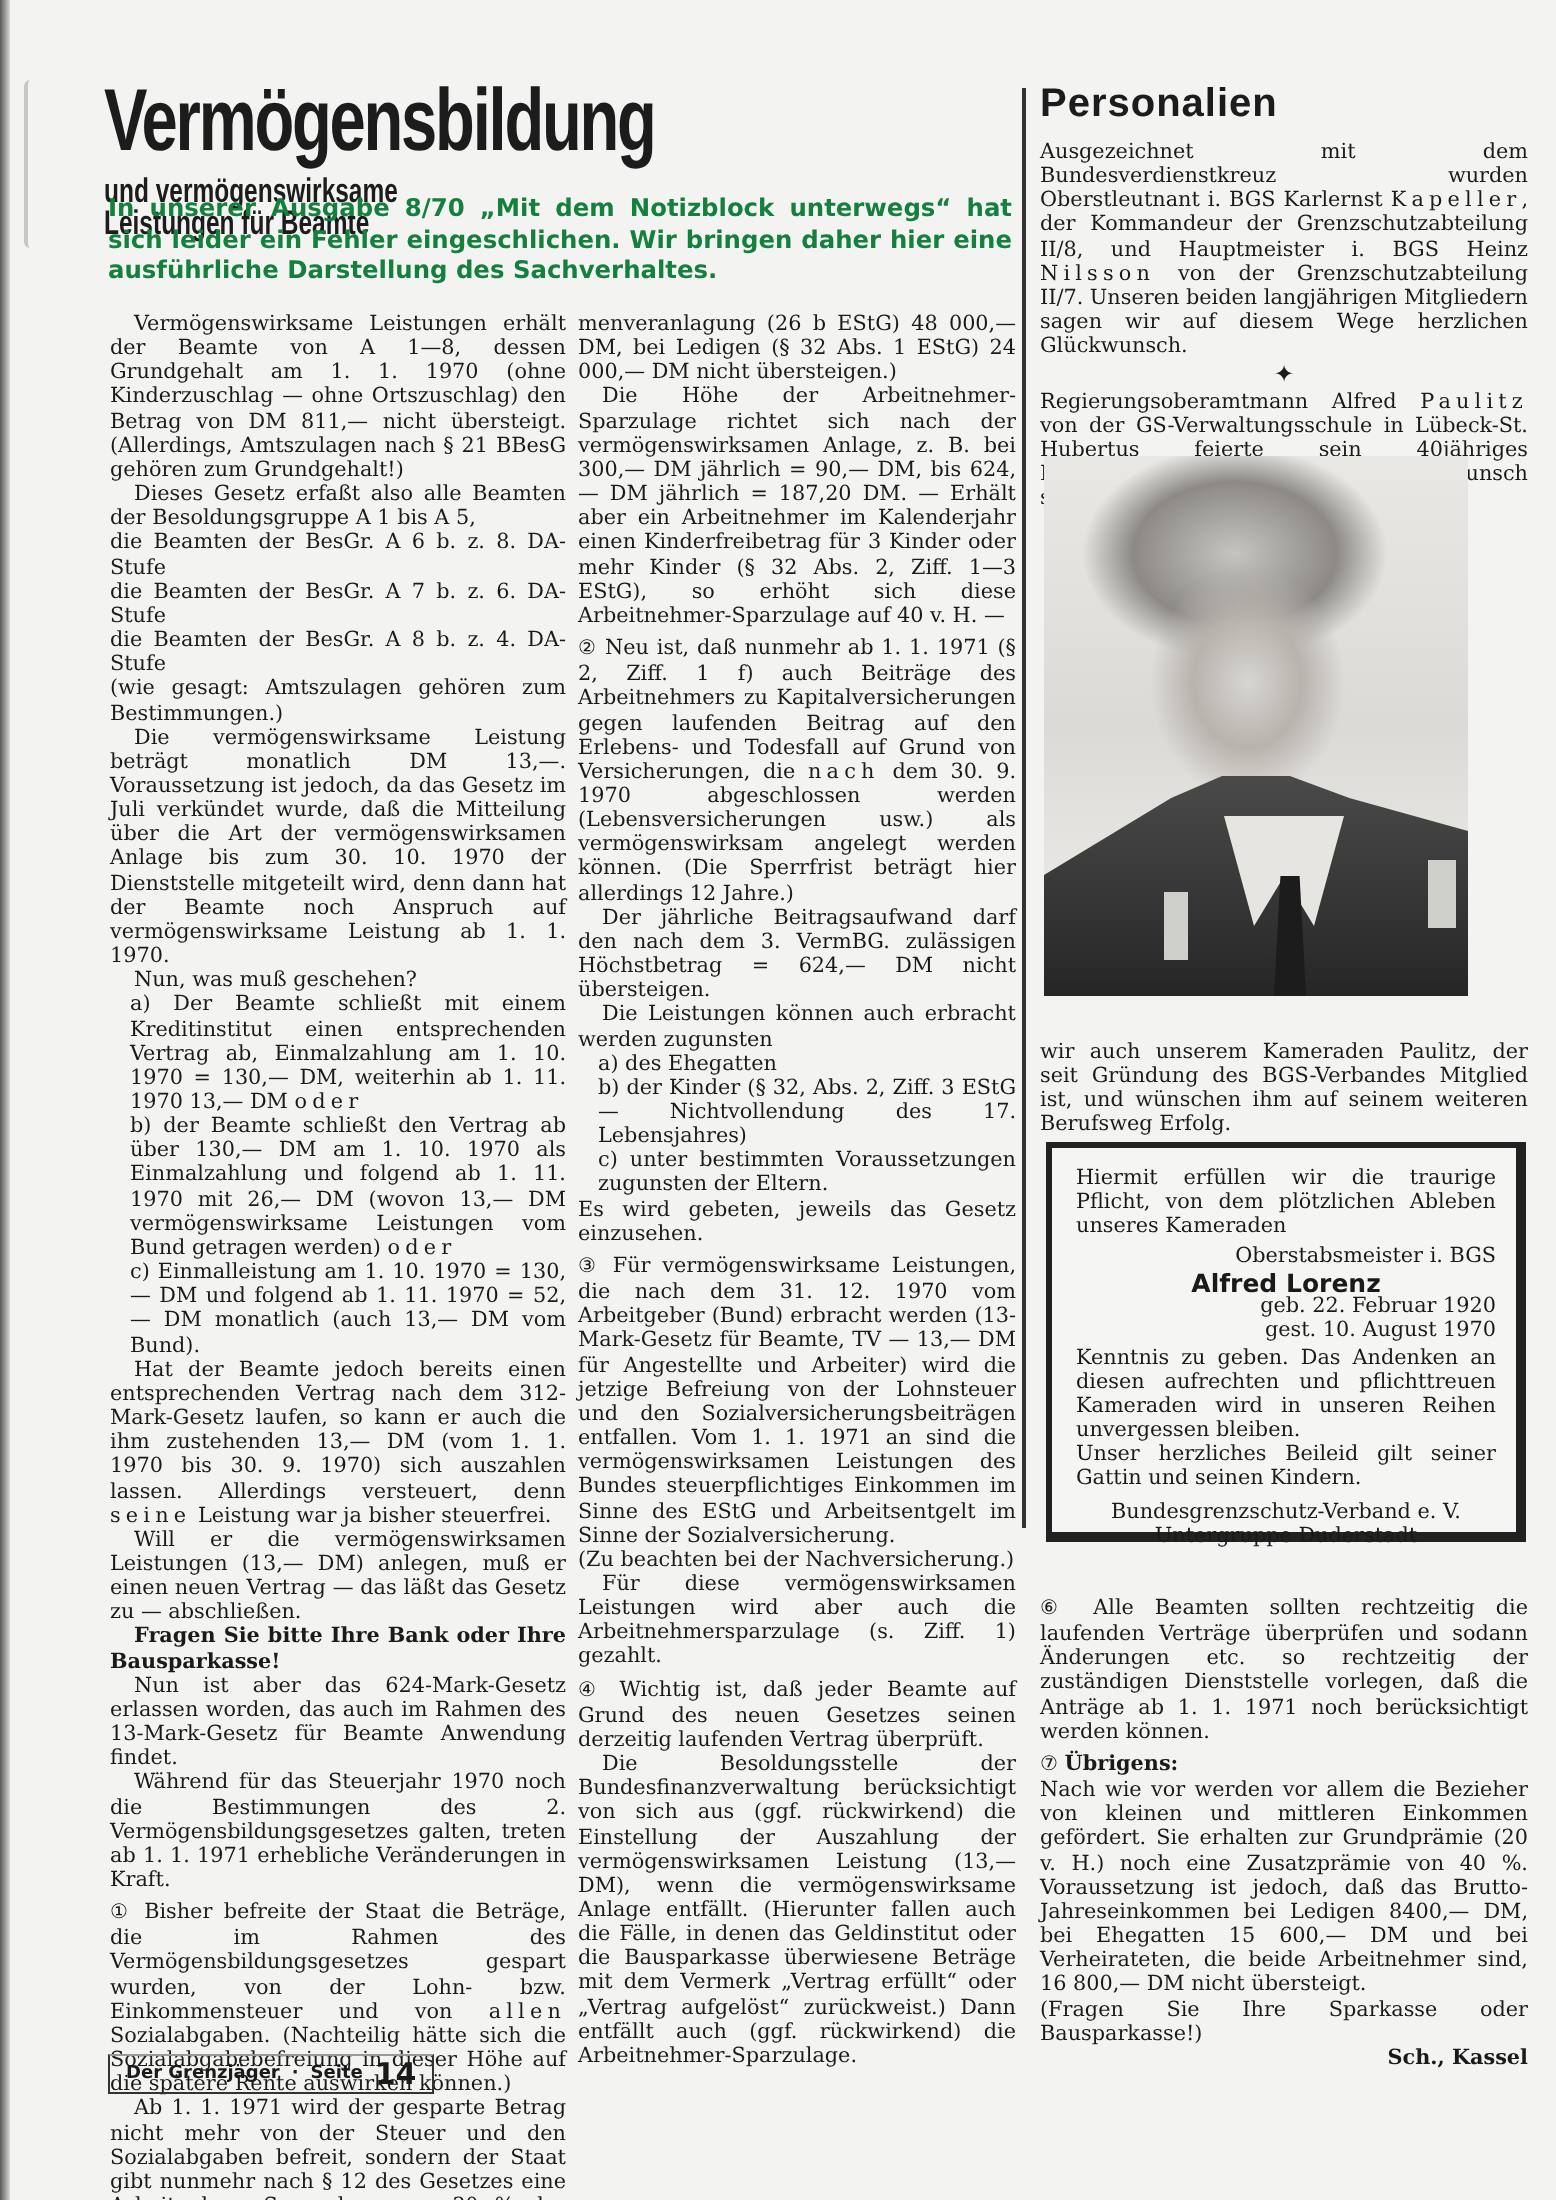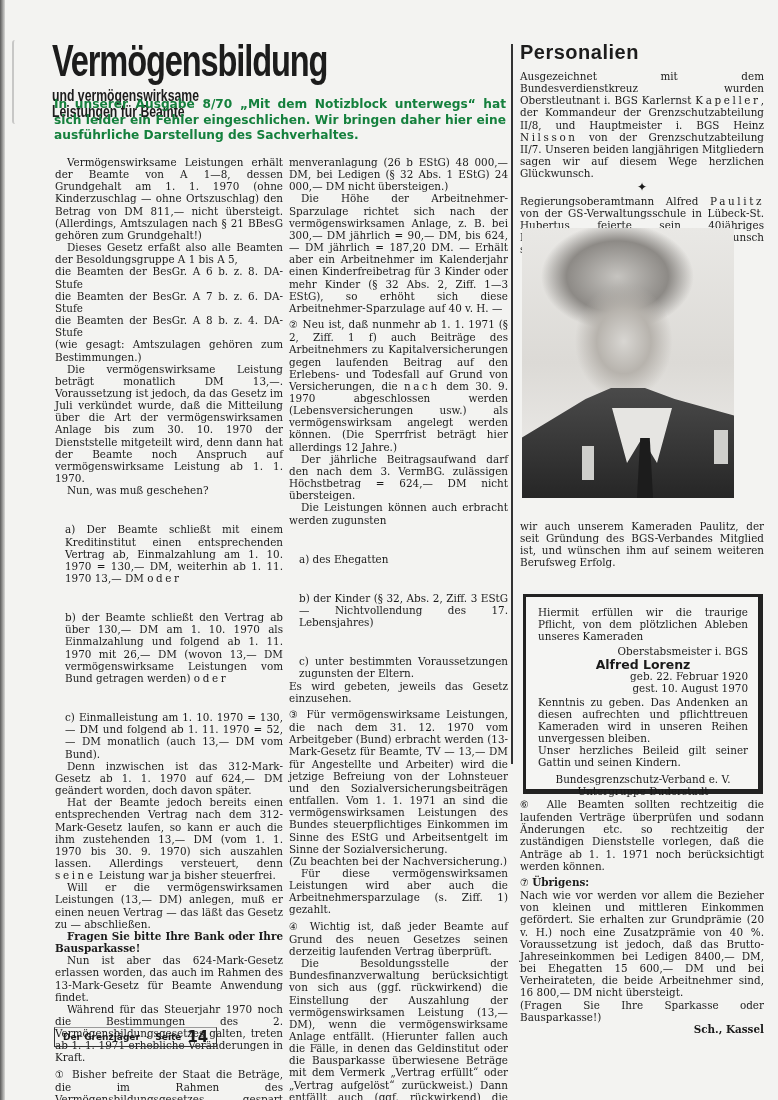--- a/index.html
+++ b/index.html
@@ -26,21 +26,21 @@
   .lead {
     position:absolute; left:54px; top:97px; width:452px;
     font-family:"DejaVu Sans", sans-serif; font-weight:bold; font-size:12.2px; line-height:15.5px;
     text-align:justify; color:#15803d;
   }
 
   .col { position:absolute; font-size:10.4px; line-height:12.15px; text-align:justify; hyphens:manual; }
   .col p { margin:0; text-indent:12px; }
   .col p.ni { text-indent:0; }
   .col p.gap { margin-top:4px; }
-  .col .list { padding-left:10px; text-indent:-10px;margin-top:27px; }
+  .col .list { padding-left:10px; text-indent:-10px; }
   .sp { letter-spacing:2.6px; }
   .num { font-family:"DejaVu Sans", sans-serif; font-size:10px; }
   b { font-weight:bold; }
 
   #col1 { left:55px; top:156px; width:228px; }
   #col2 { left:289px; top:156px; width:219px; }
 
   .vrule { position:absolute; left:511px; top:44px; width:1.5px; height:720px; background:#333; }
 
   .pers-title {
@@ -66,21 +66,21 @@
     position:absolute; left:90px; bottom:35px; width:60px; height:55px; background:#e6e5e2;
     clip-path:polygon(0 0, 100% 0, 75% 100%, 50% 55%, 25% 100%);
   }
   .photo .tie { position:absolute; left:115px; bottom:0; width:16px; height:60px; background:#1c1c1c; clip-path:polygon(20% 0,80% 0,100% 100%,0 100%); }
   .photo .tab-l { position:absolute; left:60px; bottom:18px; width:12px; height:34px; background:#cfcfcc; }
   .photo .tab-r { position:absolute; right:6px; bottom:34px; width:14px; height:34px; background:#cfcfcc; }
 
   #col3b { left:520px; top:520px; width:244px; }
 
   .obit {
-    position:absolute; left:523px; top:594px; width:210px; height:176px;
+    position:absolute; left:523px; top:571px; width:210px; height:176px;
     border:3px solid #222; border-right-width:5px; border-bottom-width:5px; padding:10px 10px 6px 12px;
     font-size:10.4px; line-height:11.9px; background:#f5f5f3;
   }
   .obit p { margin:0; }
   .obit .center { text-align:right; }
   .obit .name { font-family:"DejaVu Sans", sans-serif; font-weight:bold; font-size:12.5px; line-height:13px; text-align:center; }
   .obit .just { text-align:justify; }
   .obit .sig { font-weight:normal; text-align:center; margin-top:5px; }
 
   #col4 { left:520px; top:798px; width:244px; }
@@ -110,21 +110,20 @@
   <p>Dieses Gesetz erfaßt also alle Beamten der Besoldungsgruppe A 1 bis A 5,</p>
   <p class="ni">die Beamten der BesGr. A 6 b. z. 8. DA-Stufe</p>
   <p class="ni">die Beamten der BesGr. A 7 b. z. 6. DA-Stufe</p>
   <p class="ni">die Beamten der BesGr. A 8 b. z. 4. DA-Stufe</p>
   <p class="ni">(wie gesagt: Amtszulagen gehören zum Bestimmungen.)</p>
   <p>Die vermögenswirksame Leistung beträgt monatlich DM 13,—. Voraussetzung ist jedoch, da das Gesetz im Juli verkündet wurde, daß die Mitteilung über die Art der vermögenswirksamen Anlage bis zum 30. 10. 1970 der Dienststelle mitgeteilt wird, denn dann hat der Beamte noch Anspruch auf vermögenswirksame Leistung ab 1. 1. 1970.</p>
   <p>Nun, was muß geschehen?</p>
   <p class="ni list"><span>a) Der Beamte schließt mit einem Kreditinstitut einen entsprechenden Vertrag ab, Einmalzahlung am 1. 10. 1970 = 130,— DM, weiterhin ab 1. 11. 1970 13,— DM</span> <span class="sp">oder</span></p>
   <p class="ni list"><span>b) der Beamte schließt den Vertrag ab über 130,— DM am 1. 10. 1970 als Einmalzahlung und folgend ab 1. 11. 1970 mit 26,— DM (wovon 13,— DM vermögenswirksame Leistungen vom Bund getragen werden)</span> <span class="sp">oder</span></p>
   <p class="ni list">c) Einmalleistung am 1. 10. 1970 = 130,— DM und folgend ab 1. 11. 1970 = 52,— DM monatlich (auch 13,— DM vom Bund).</p>
-  <p>Denn inzwischen ist das 312-Mark-Gesetz ab 1. 1. 1970 auf 624,— DM geändert worden, doch davon später.</p>
   <p><span>Hat der Beamte jedoch bereits einen entsprechenden Vertrag nach dem 312-Mark-Gesetz laufen, so kann er auch die ihm zustehenden 13,— DM (vom 1. 1. 1970 bis 30. 9. 1970) sich auszahlen lassen. Allerdings versteuert, denn</span> <span class="sp">seine</span> <span>Leistung war ja bisher steuerfrei.</span></p>
   <p>Will er die vermögenswirksamen Leistungen (13,— DM) anlegen, muß er einen neuen Vertrag — das läßt das Gesetz zu — abschließen.</p>
   <p><b>Fragen Sie bitte Ihre Bank oder Ihre Bausparkasse!</b></p>
   <p>Nun ist aber das 624-Mark-Gesetz erlassen worden, das auch im Rahmen des 13-Mark-Gesetz für Beamte Anwendung findet.</p>
   <p>Während für das Steuerjahr 1970 noch die Bestimmungen des 2. Vermögensbildungsgesetzes galten, treten ab 1. 1. 1971 erhebliche Veränderungen in Kraft.</p>
   <p class="ni gap"><span class="num">①</span> <span>Bisher befreite der Staat die Beträge, die im Rahmen des Vermögensbildungsgesetzes gespart wurden, von der Lohn- bzw. Einkommensteuer und von</span> <span class="sp">allen</span> <span>Sozialabgaben. (Nachteilig hätte sich die Sozialabgabebefreiung in dieser Höhe auf die spätere Rente auswirken können.)</span></p>
   <p>Ab 1. 1. 1971 wird der gesparte Betrag nicht mehr von der Steuer und den Sozialabgaben befreit, sondern der Staat gibt nunmehr nach § 12 des Gesetzes eine Arbeitnehmer-Sparzulage von 30 % der vermögenswirksamen Leistungen. (Allerdings darf das Einkommen bei der Zusam-</p>
 </div>
 
 <div class="col" id="col2">

